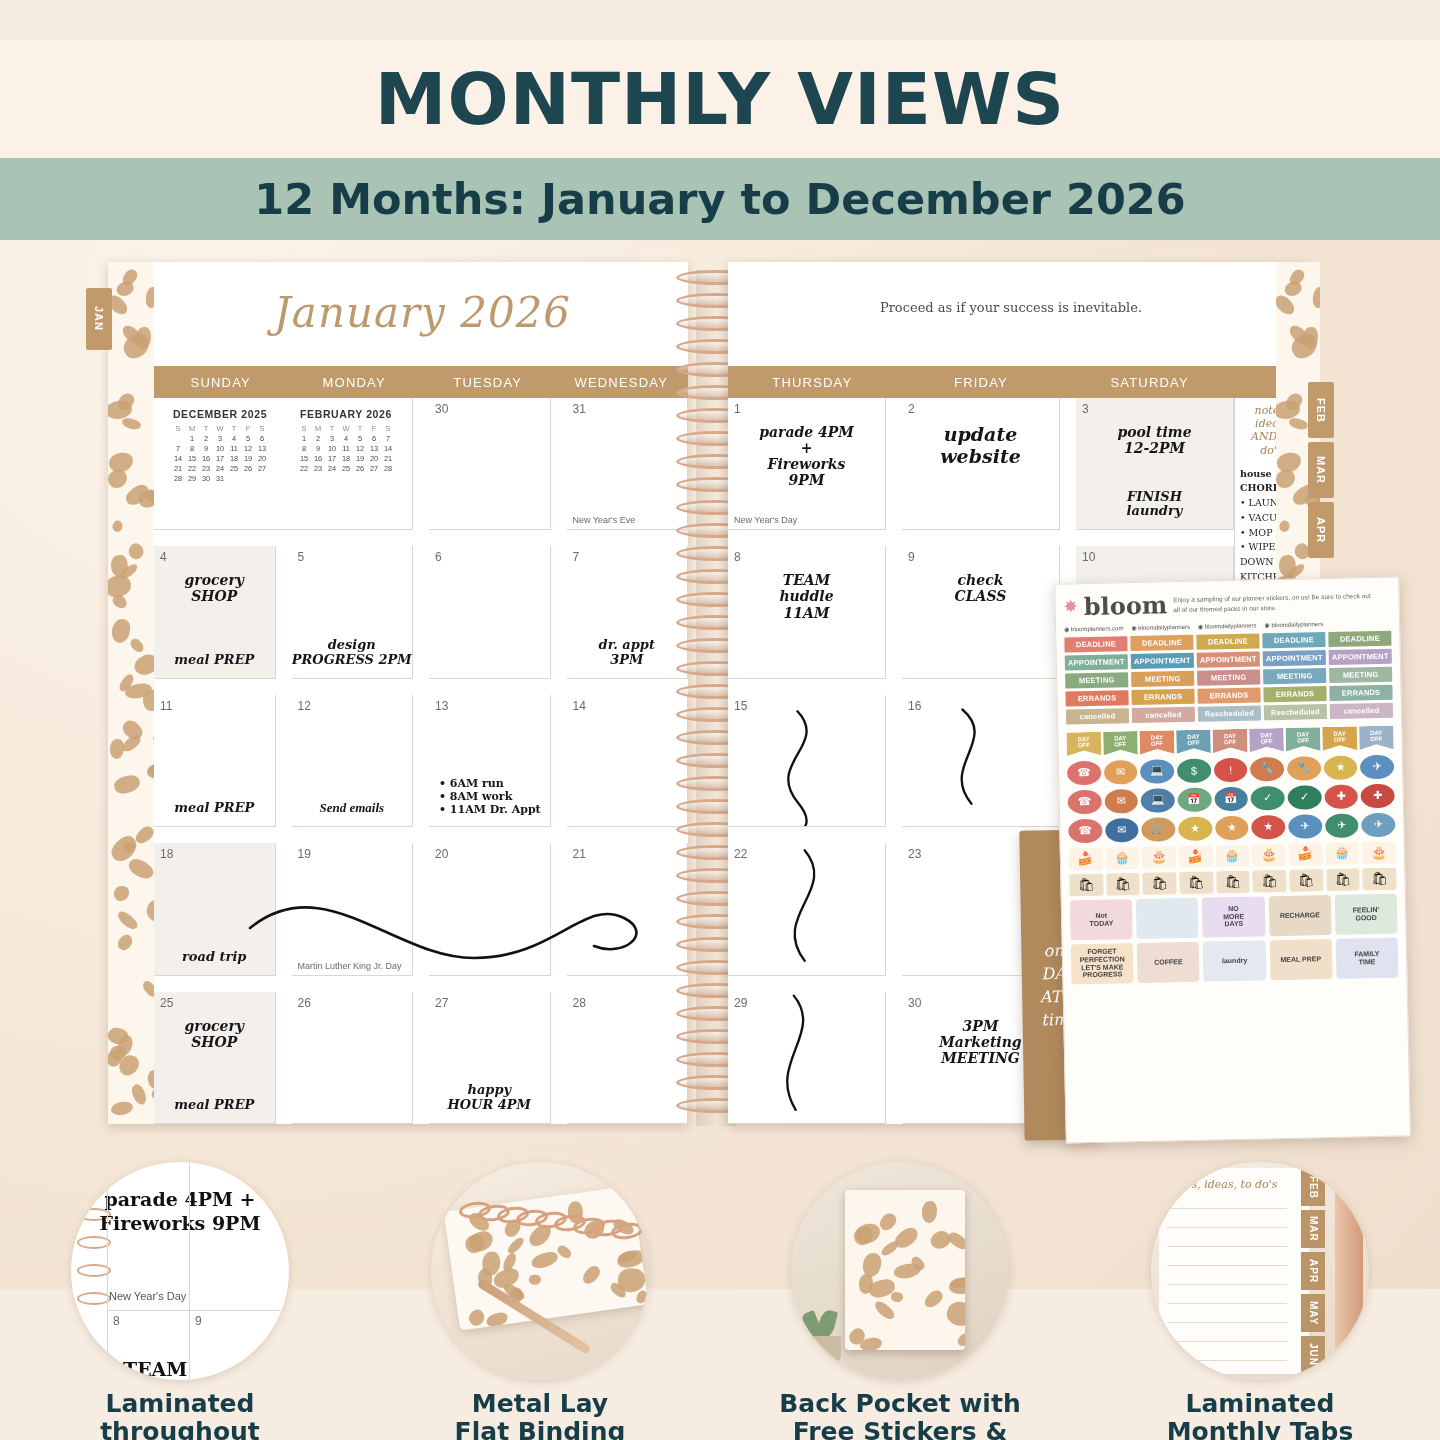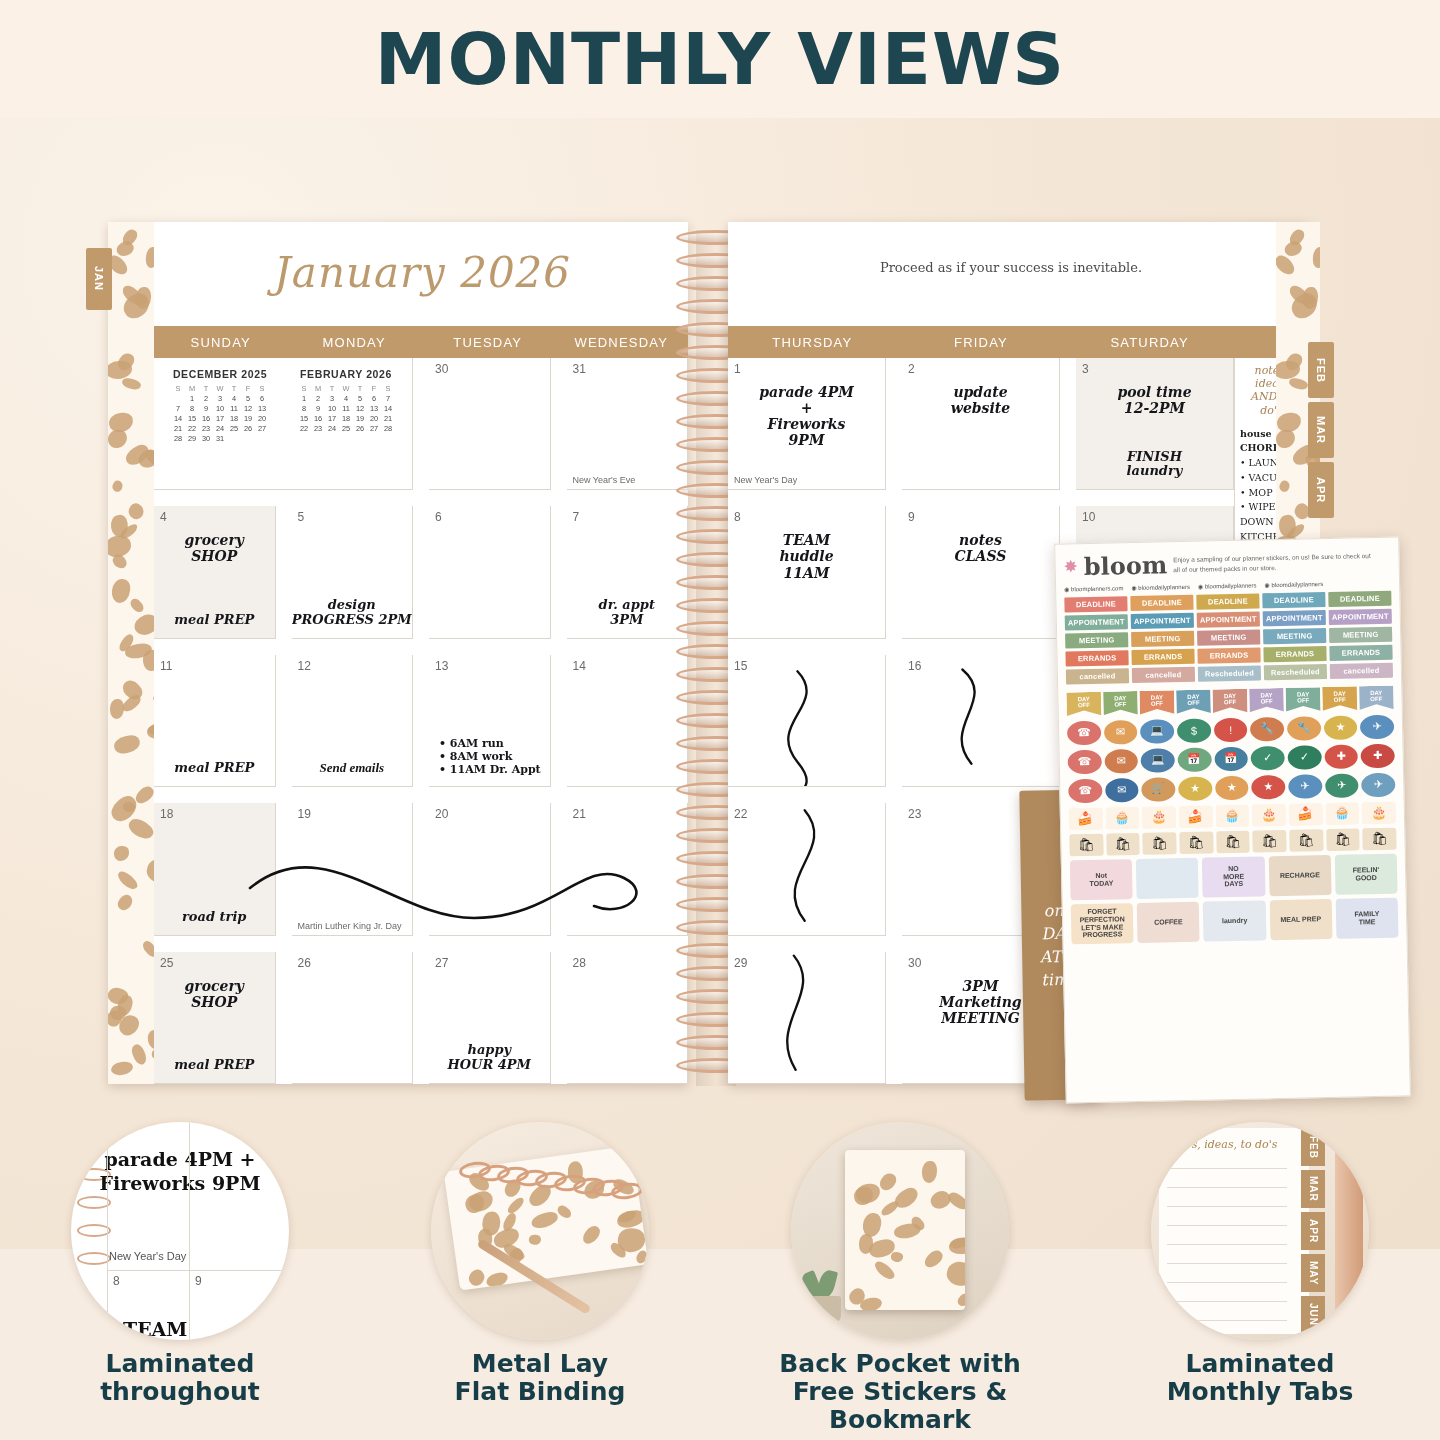--- a/index.html
+++ b/index.html
@@ -13,20 +13,21 @@
     background: #f7ece1;
     overflow: hidden;
     position: relative;
   }
   .page {
     position: relative;
     width: 1440px;
     height: 1249px;
     background:
       radial-gradient(circle at 15% 20%, #fbf3e9 0%, #f4e6d6 55%, #efdfcd 100%);
+    margin-top: 40px;
   }
 
   
   .header {
     position: absolute;
     top: 0; left: 0;
     width: 1440px;
     height: 118px;
     background: #fbf1e6;
     display: flex;
@@ -611,20 +612,23 @@
     height: 1px; background: #e2dbd2;
   }
 </style>
 </head>
 <body>
 
 <div class="page">
 
   <div class="header">
     <div class="header-title">MONTHLY VIEWS</div>
+  </div>
+  <div class="subheader">
+    <div class="subheader-title">12 Months: January to December 2026</div>
   </div>
 
   <div class="spread">
 
     <div class="page-left">
       <div class="leopard-left" id="leoL">
           <div class="spot" style="width: 18.8275px; height: 17.9726px; left: 0.0046982px; top: 207.869px; transform: rotate(-6.81481deg);"></div>
           <div class="spot" style="width: 19.1149px; height: 10.2569px; left: 39.7013px; top: 502.186px; transform: rotate(-10.7011deg);"></div>
           <div class="spot" style="width: 15.1199px; height: 21.5001px; left: 28.187px; top: 65.2477px; transform: rotate(-0.173868deg);"></div>
           <div class="spot" style="width: 14.2314px; height: 19.7514px; left: 2.21483px; top: 477.46px; transform: rotate(-1.52932deg);"></div>
@@ -953,39 +957,39 @@
           <div class="cell">
             <div class="daynum">1</div>
             <div class="entry hand" style="top:26px;font-size:14px;white-space:pre-line;">parade 4PM
 +
 Fireworks
 9PM</div>
             <div class="holiday">New Year's Day</div>
           </div>
           <div class="cell">
             <div class="daynum">2</div>
-            <div class="entry hand" style="top:26px;font-size:14px;white-space:pre-line;text-align:center;">update
+            <div class="entry hand" style="top:26px;font-size:19px;white-space:pre-line;text-align:center;">update
 website</div>
           </div>
           <div class="cell shaded">
             <div class="daynum">3</div>
             <div class="entry hand" style="top:26px;font-size:14px;white-space:pre-line;">pool time
 12-2PM</div>
             <div class="entry hand" style="bottom:10px;font-size:13px;white-space:pre-line;">FINISH
 laundry</div>
           </div>
           <div class="cell">
             <div class="daynum">8</div>
             <div class="entry hand" style="top:26px;font-size:14px;white-space:pre-line;">TEAM
 huddle
 11AM</div>
           </div>
           <div class="cell">
             <div class="daynum">9</div>
-            <div class="entry hand" style="top:26px;font-size:14px;white-space:pre-line;">notes
+            <div class="entry hand" style="top:26px;font-size:14px;white-space:pre-line;">check
 CLASS</div>
           </div>
           <div class="cell shaded">
             <div class="daynum">10</div>
           </div>
           <div class="cell">
             <div class="daynum">15</div>
             <svg viewBox="0 0 160 145" style="position:absolute;inset:0;width:100%;height:100%;">
               <path d="M70 18 C105 55, 35 75, 70 118 C90 142, 75 150, 70 150" stroke="#111" fill="none" stroke-width="2.6" stroke-linecap="round"></path>
             </svg>

